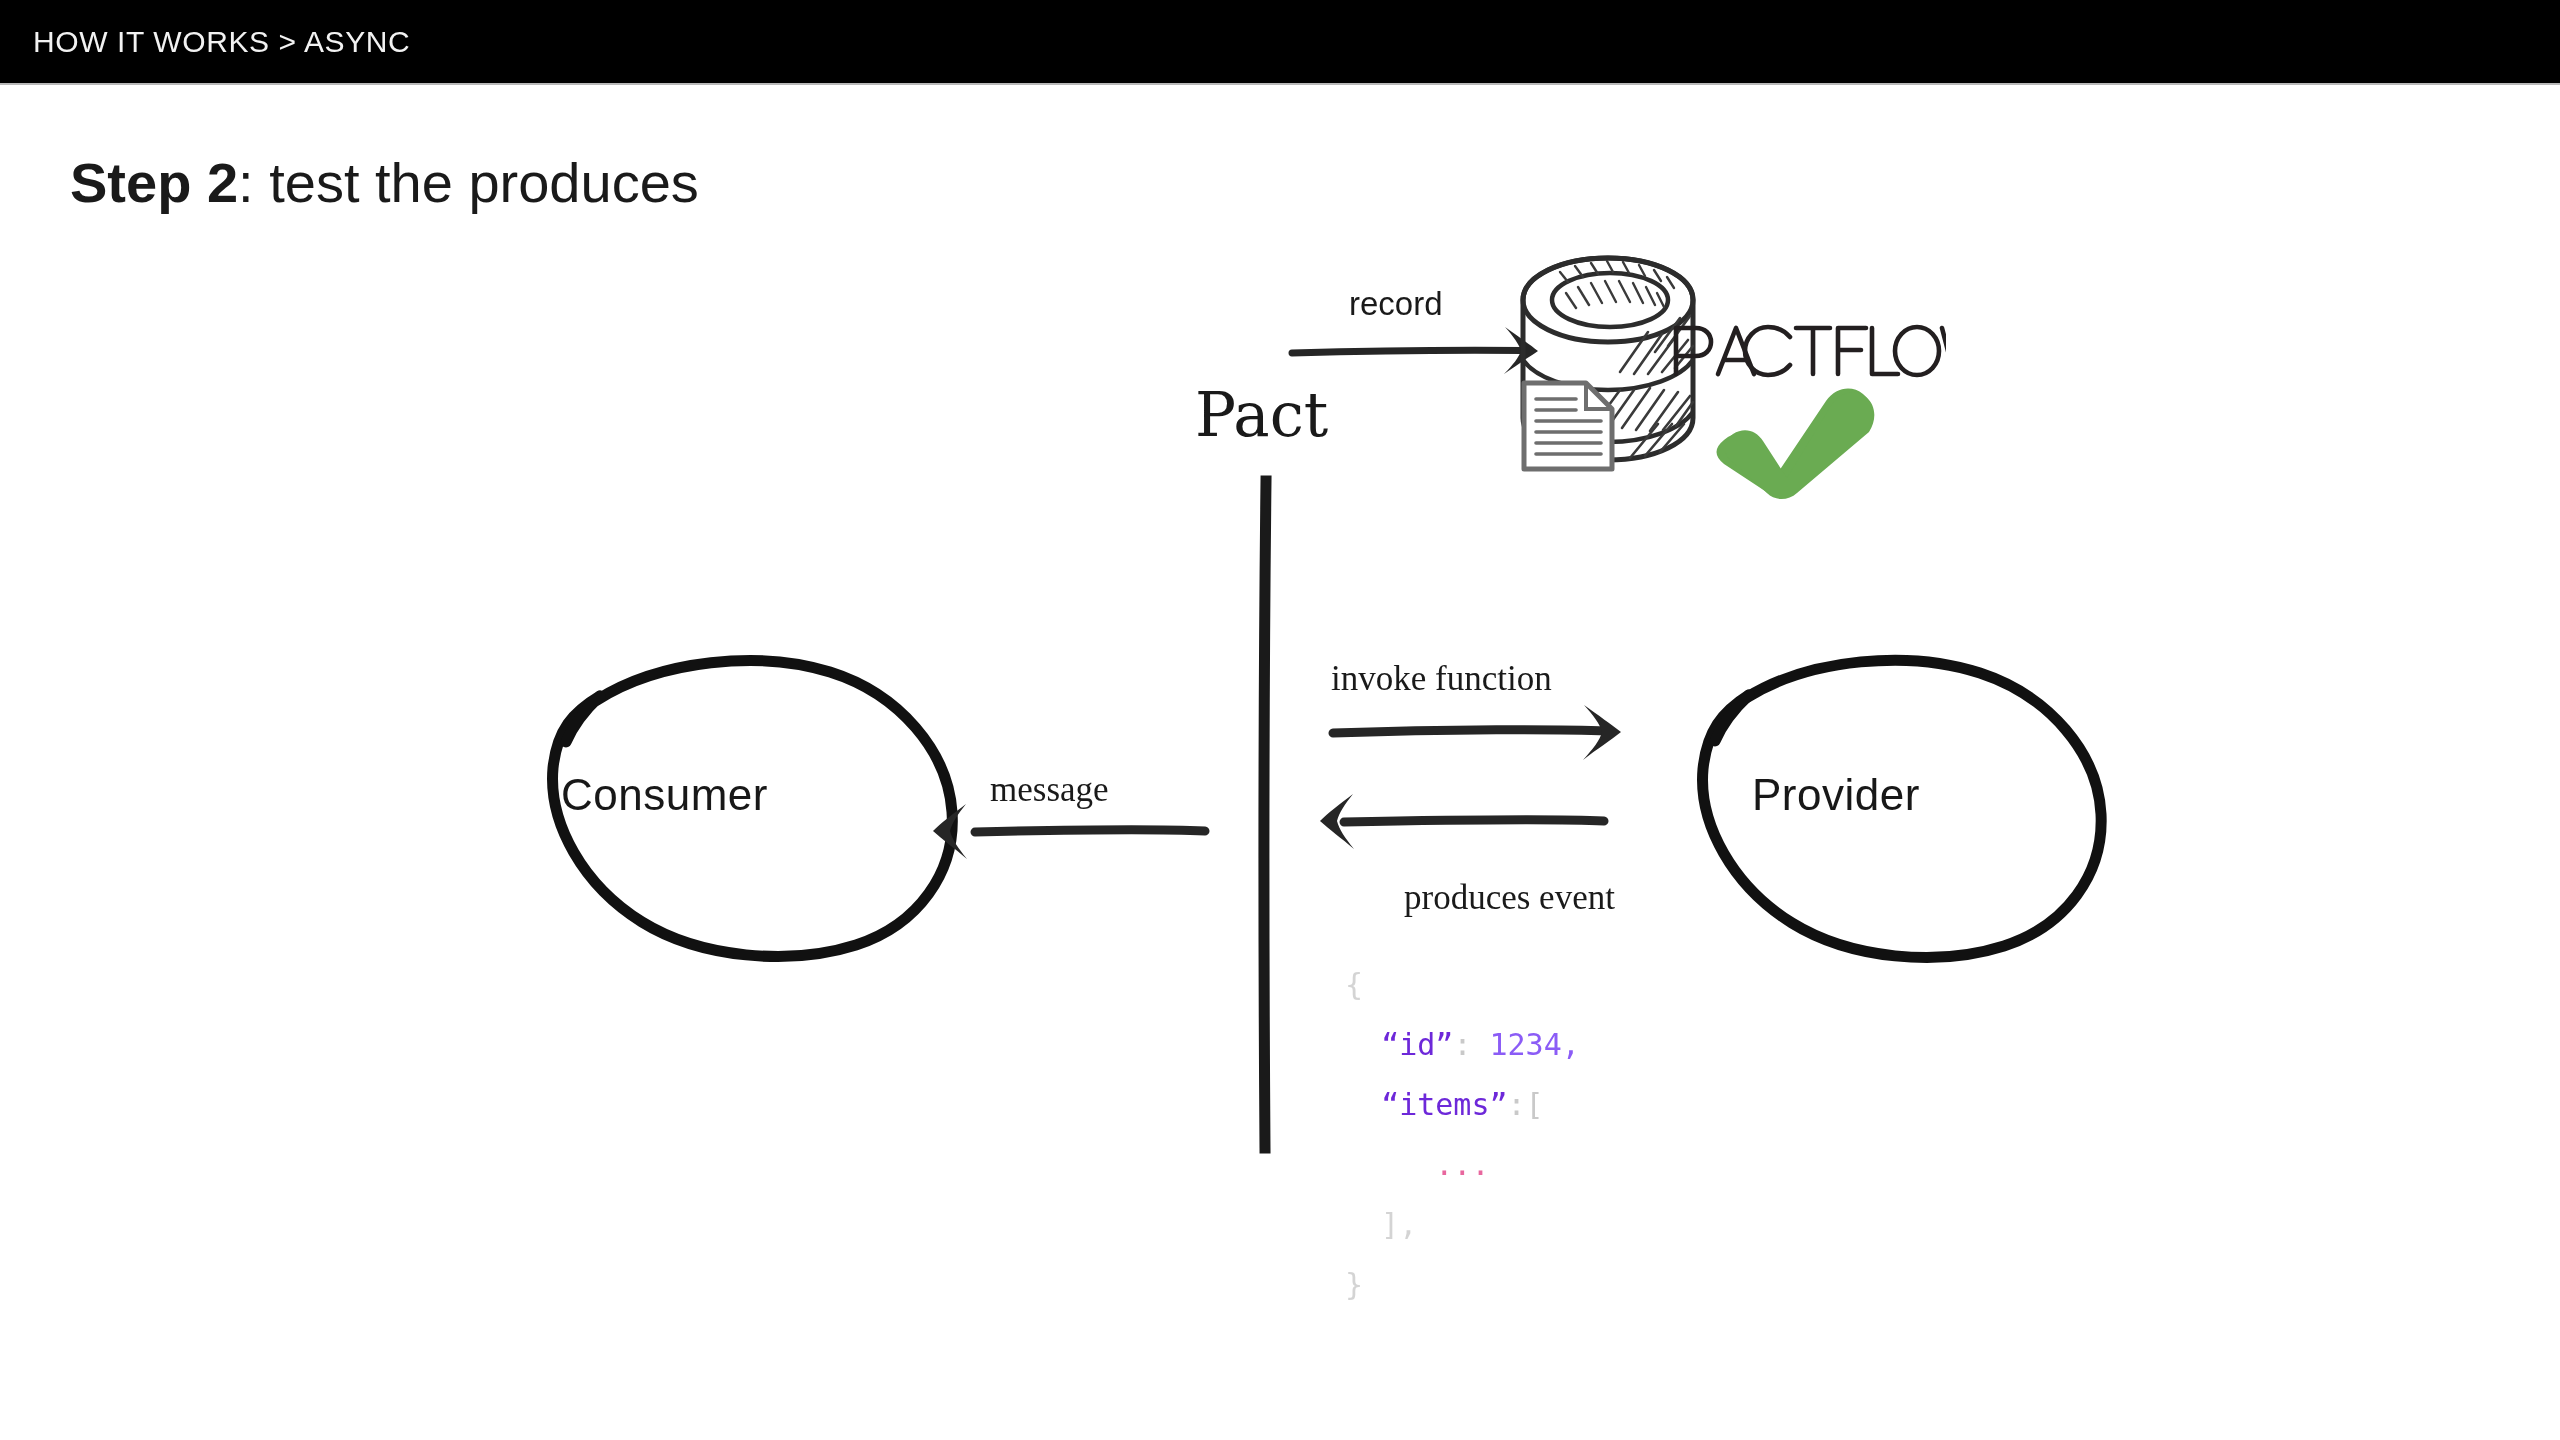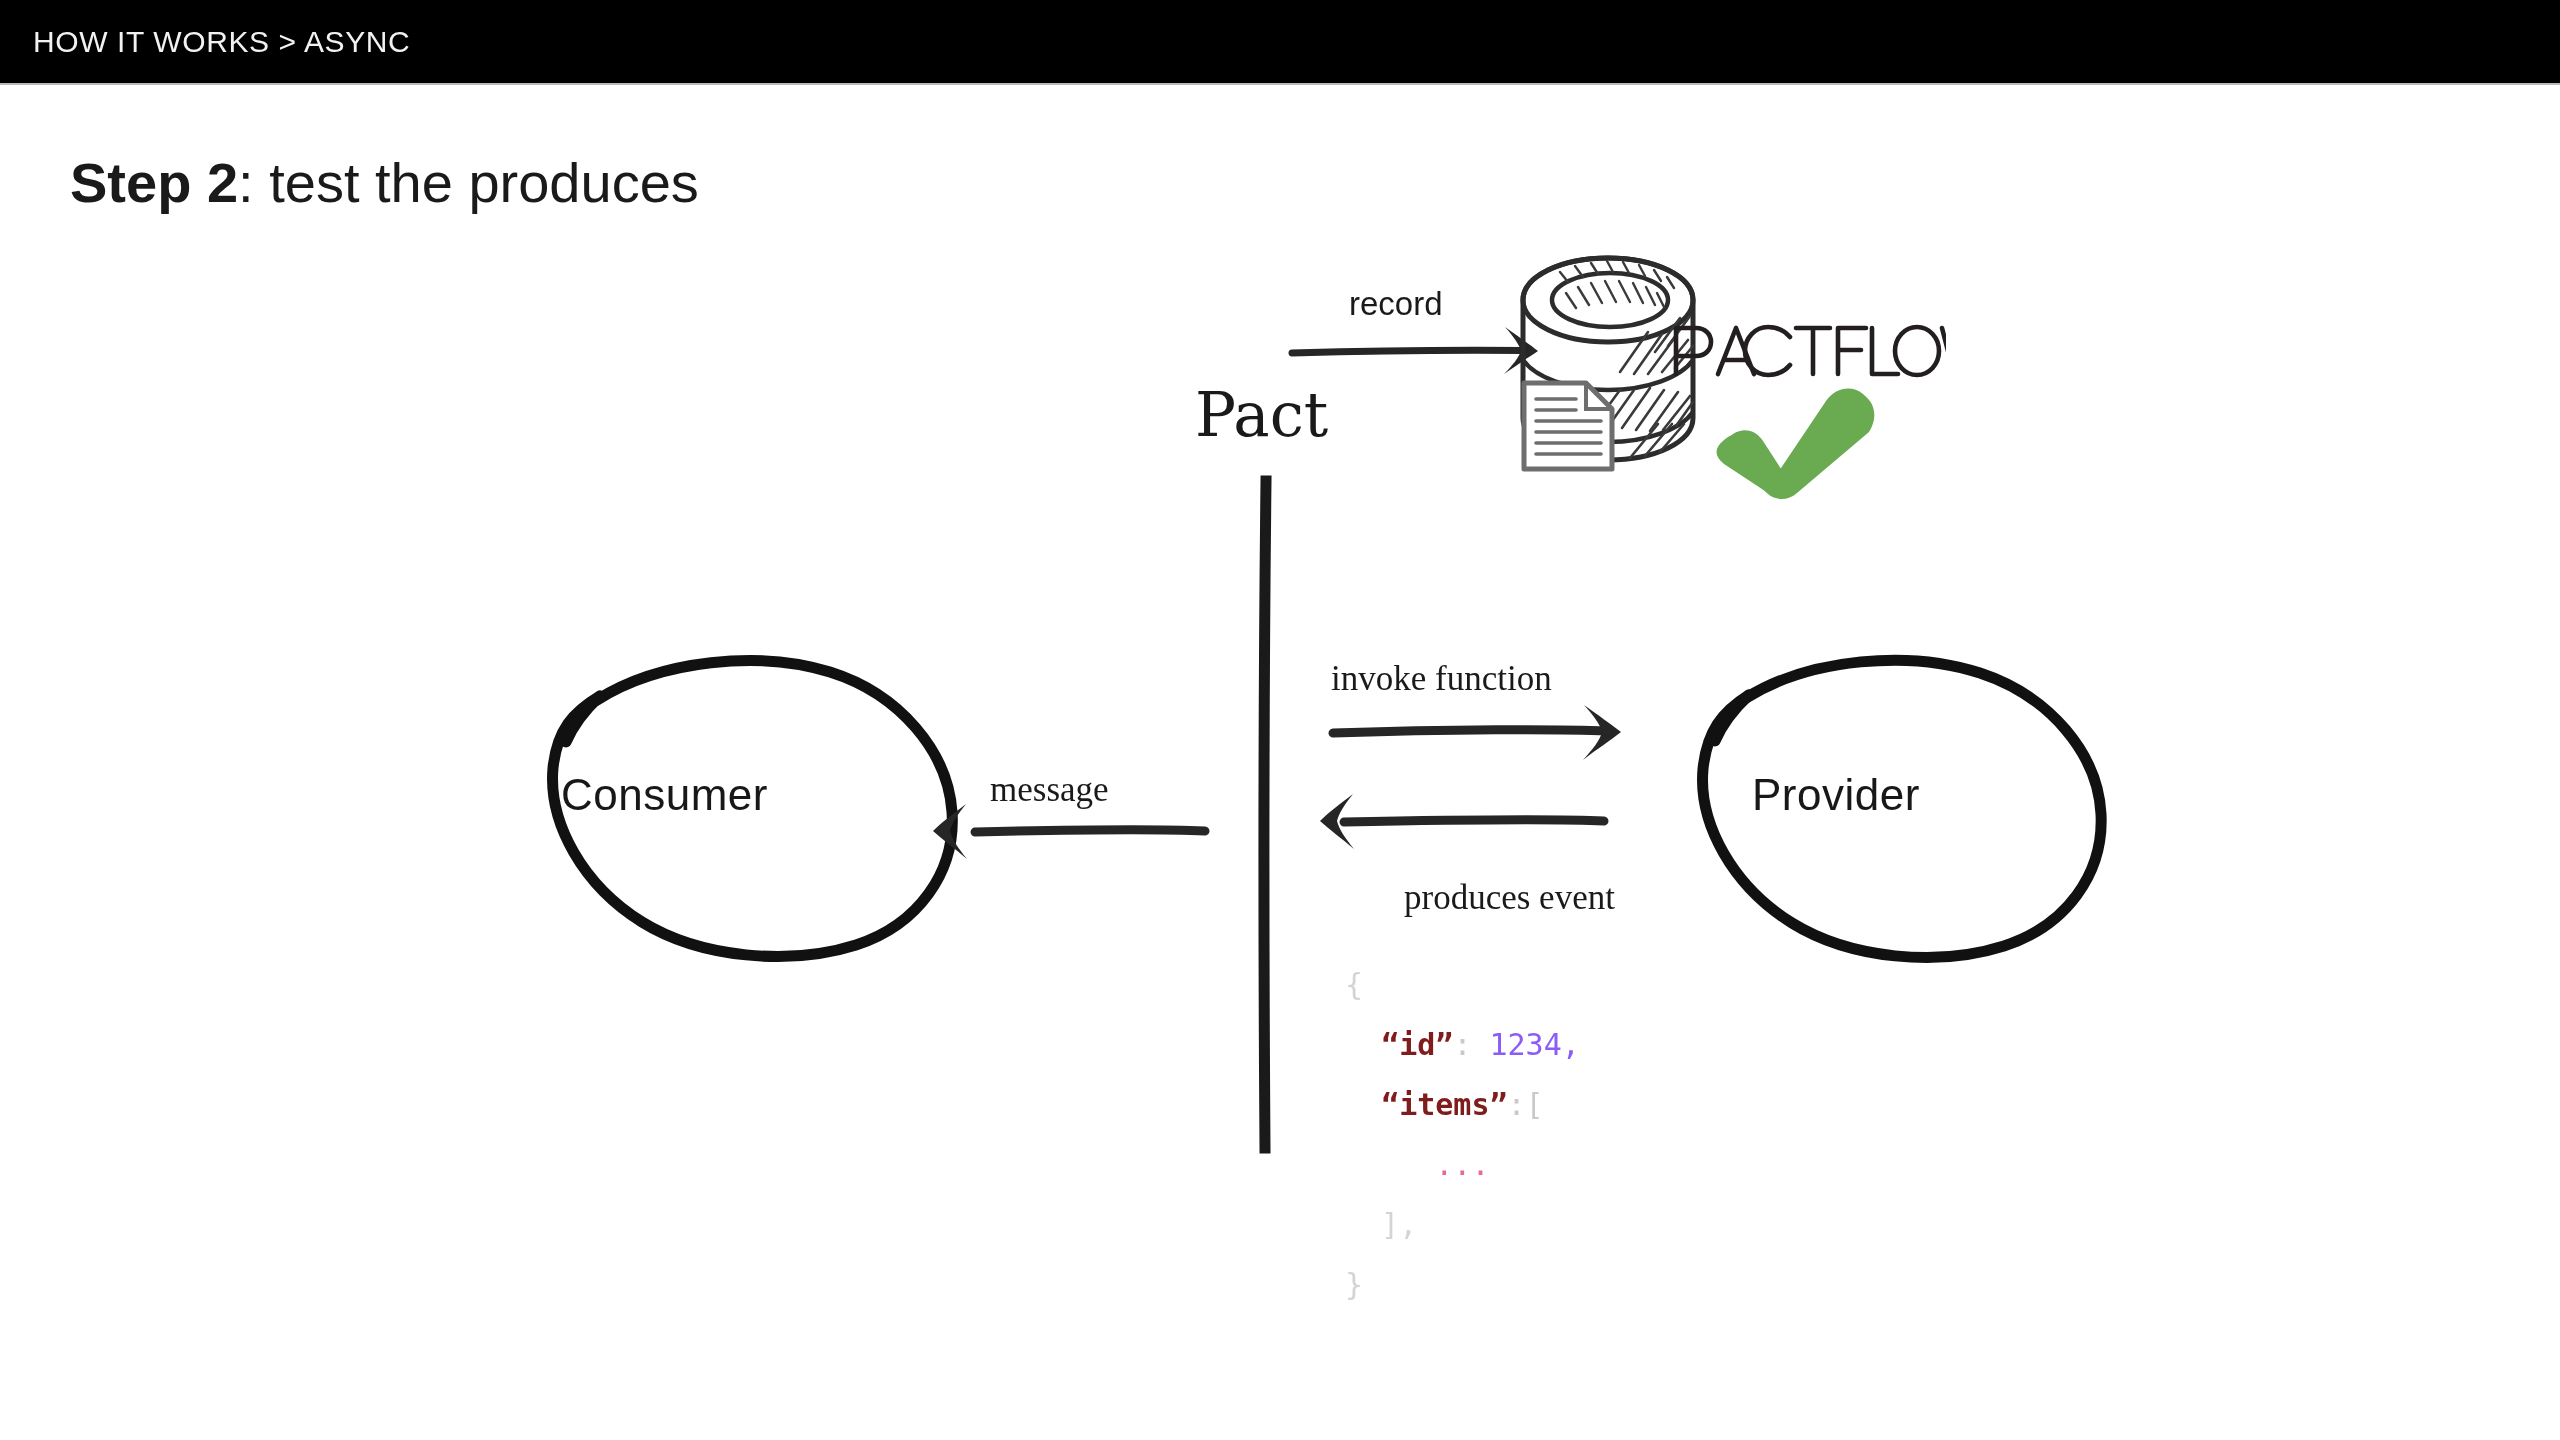--- a/index.html
+++ b/index.html
@@ -110,21 +110,21 @@
   .code-block {
     position: absolute;
     left: 1345px;
     top: 955px;
     font-family: "DejaVu Sans Mono", "Liberation Mono", monospace;
     font-size: 30px;
     line-height: 60px;
     white-space: pre;
   }
   .code-block .punc  { color: #d4d4d4; }
-  .code-block .key   { color: #7f1d1d; font-weight: bold; }
+  .code-block .key   { color: #6d28d9; }
   .code-block .colon { color: #c9c9c9; }
   .code-block .num   { color: #8b5cf6; }
   .code-block .dots  { color: #E8679E; }
 </style>
 </head>
 <body>
 
 <div class="topbar">
   <div class="topbar-text">HOW IT WORKS &gt; ASYNC</div>
 </div>

